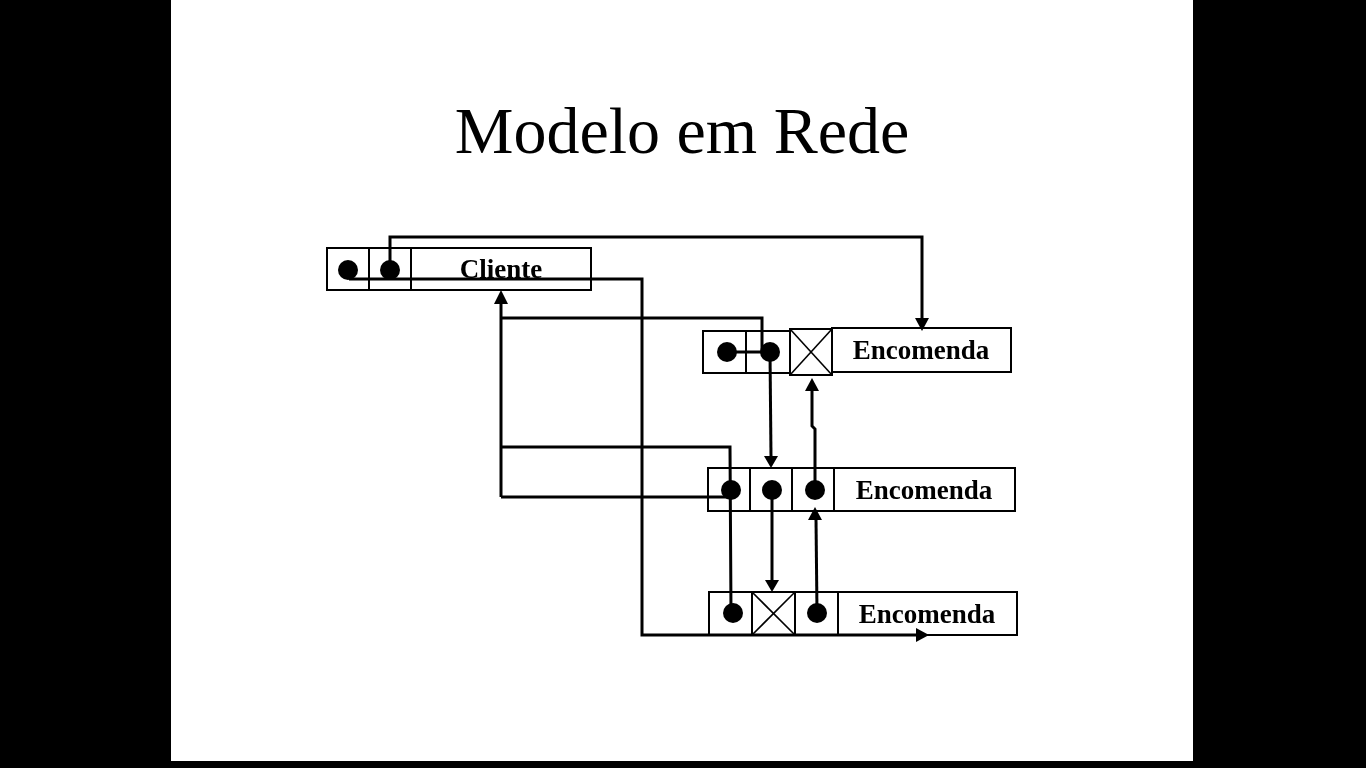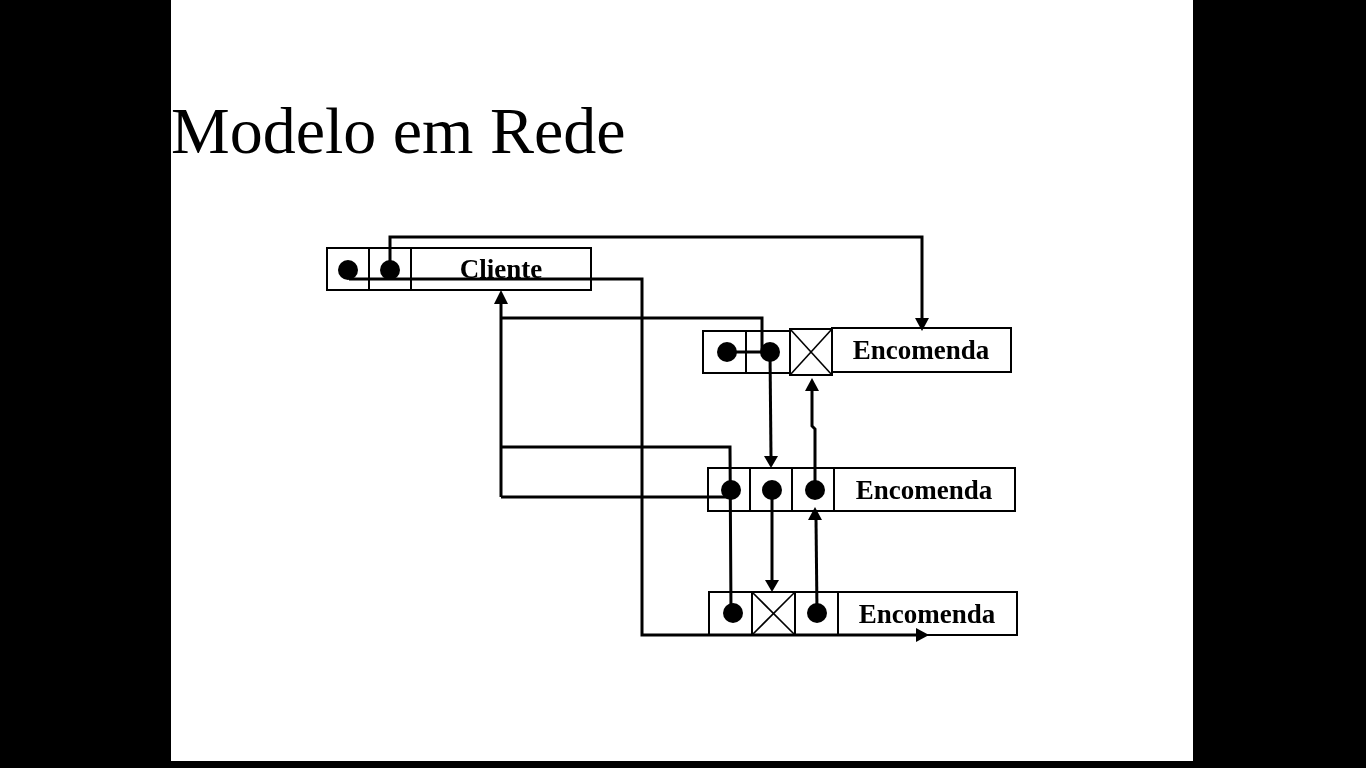--- a/index.html
+++ b/index.html
@@ -7,20 +7,21 @@
     --slide-bg:#ffffff;
     --ink:#000000;
   }
   *{margin:0;padding:0;box-sizing:border-box;}
   html,body{width:1366px;height:768px;overflow:hidden;}
   body{background:var(--canvas-bg);position:relative;font-family:"Liberation Serif",serif;}
   .stage{position:absolute;left:0;top:0;width:1366px;height:768px;background:var(--canvas-bg);}
   .slide{position:absolute;left:171px;top:0;width:1022px;height:761px;background:var(--slide-bg);}
   .title{
     position:absolute;left:0;top:98px;width:100%;
+    text-align:center;
     font-family:"Liberation Serif",serif;
     font-size:66px;line-height:1;font-weight:400;
     color:var(--ink);
     letter-spacing:0;
     white-space:nowrap;
   }
   svg.diagram{position:absolute;left:0;top:0;width:1022px;height:761px;}
   .box{fill:var(--slide-bg);stroke:var(--ink);stroke-width:2;}
   .cell-div{stroke:var(--ink);stroke-width:2;}
   .xline{stroke:var(--ink);stroke-width:1.6;}

